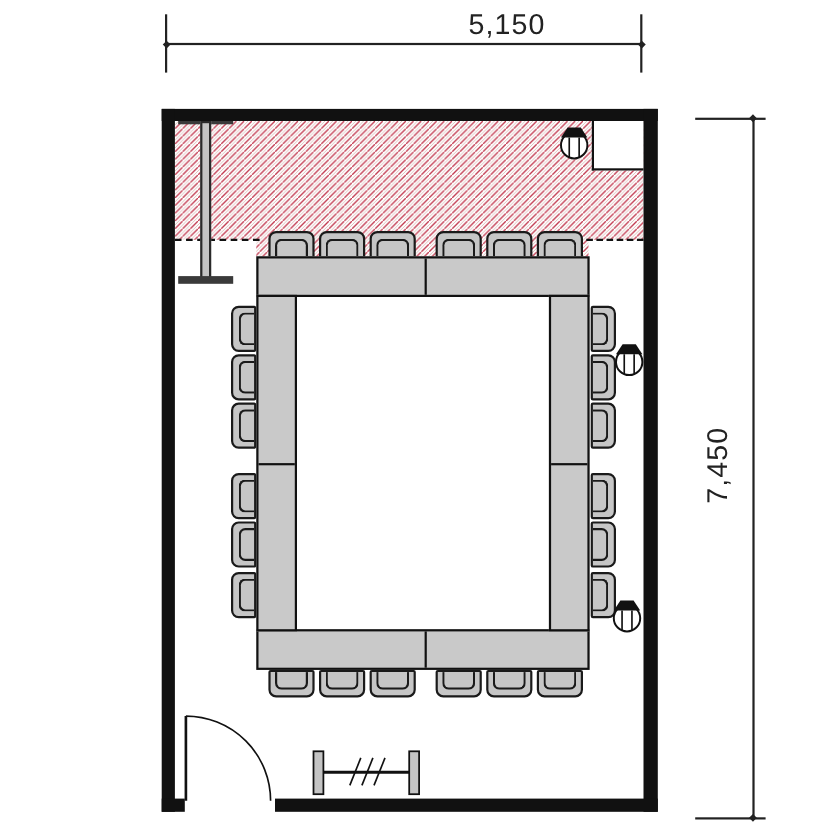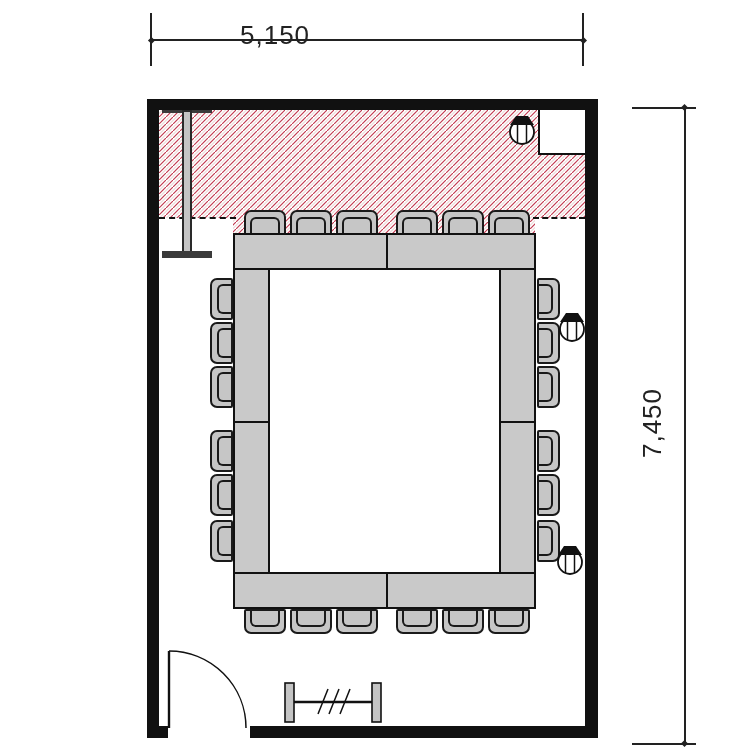--- a/index.html
+++ b/index.html
@@ -27,21 +27,21 @@
   .notch{position:absolute;background:#fff;border-left:2px solid #111;border-bottom:2px solid #111;z-index:3;box-sizing:border-box;}
   .stand{position:absolute;z-index:7;}
   svg{display:block;}
 </style>
 </head>
 <body>
 
 <div id="canvas">
 
   <div>
-    <div class="dim-label" style="left:240px;top:20px;width:256px;text-align:left;">5,150</div>
+    <div class="dim-label" style="left:240px;top:7px;width:256px;text-align:right;">5,150</div>
     <div class="dim-line" style="left:151px;top:39px;width:432px;height:2px;"></div>
     <div class="dim-line" style="left:150px;top:13px;width:2px;height:53px;"></div>
     <div class="dim-line" style="left:582px;top:13px;width:2px;height:53px;"></div>
     <div class="dim-diamond" style="left:149px;top:38px;"></div>
     <div class="dim-diamond" style="left:581px;top:38px;"></div>
   </div>
 
   <div>
     <div class="dim-label" style="left:615px;top:390px;width:74px;height:66px;line-height:66px;text-align:center;transform:rotate(-90deg);">7,450</div>
     <div class="dim-line" style="left:684px;top:108px;width:2px;height:637px;"></div>

